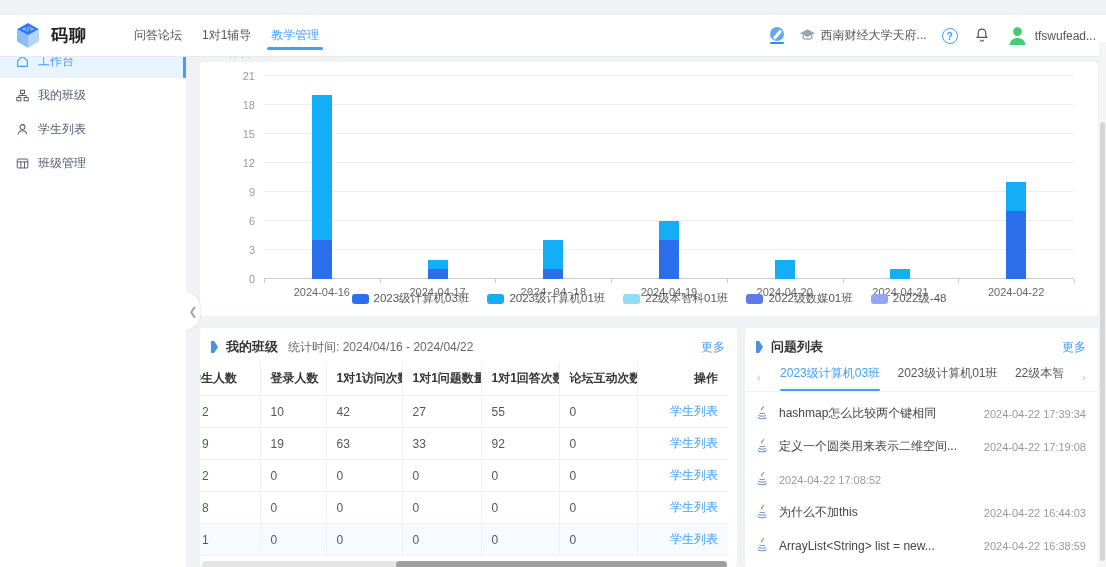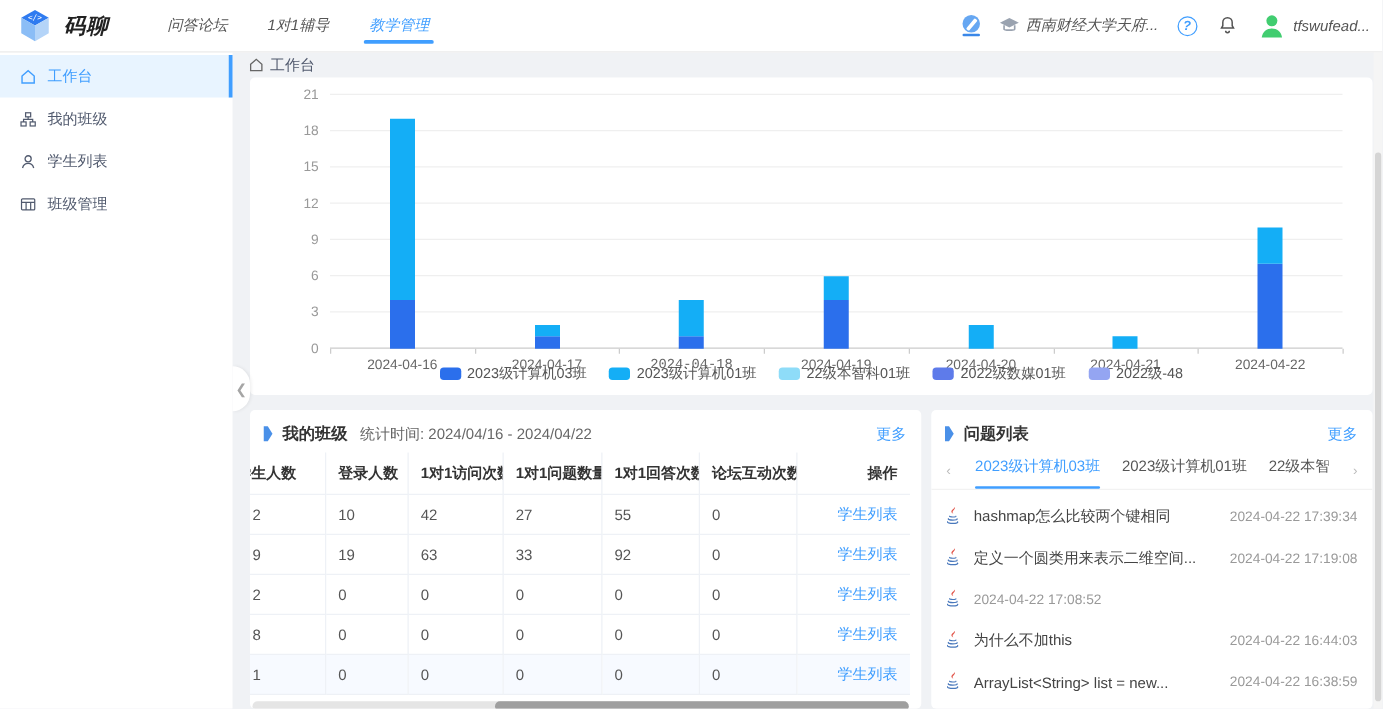--- a/index.html
+++ b/index.html
@@ -1,25 +1,25 @@
 <!DOCTYPE html>
 <html><head>
 <meta charset="utf-8">
 <style>
   * { margin:0; padding:0; box-sizing:border-box; }
   html,body { width:1106px; height:567px; }
   body { font-family:"Liberation Sans","DejaVu Sans",sans-serif; font-size:12px; color:#333;
          background:#f0f2f5; overflow:hidden; position:relative; }
 
   
-  .topbar { position:absolute; top:0; left:0; right:0; height:42px; background:#fff;
-            display:flex; border-bottom:1px solid #ebebeb; z-index:6;font-style:italic; }
+  .topbar { position:absolute; top:15px; left:0; right:0; height:42px; background:#fff;
+            display:flex; border-bottom:1px solid #ebebeb; z-index:6; }
   .logo-wrap { display:flex; align-items:center; gap:9px; padding-left:14px; width:118px; }
   .brand { font-size:17px; font-weight:bold; color:#222; letter-spacing:1px; white-space:nowrap; }
-  .nav { display:flex; gap:32px; margin-left:16px; height:100%; align-items:stretch; }
+  .nav { display:flex; gap:20px; margin-left:16px; height:100%; align-items:stretch; }
   .nav-item { position:relative; color:#555; cursor:pointer; display:flex; align-items:center; white-space:nowrap; }
   .nav-item.active { color:#409eff; }
   .nav-item.active::after { content:''; position:absolute; left:-4px; right:-4px; bottom:6px;
                             height:3px; border-radius:2px; background:#409eff; }
   .top-right { margin-left:auto; display:flex; align-items:center; gap:15px; padding-right:10px; }
   .school-wrap { display:flex; align-items:center; gap:5px; color:#555; }
   .pen-badge-wrap { display:flex; flex-direction:column; align-items:center; gap:1px; cursor:pointer; }
   .pen-circle { width:14px; height:14px; border-radius:50%; background:#66a7f2; position:relative; overflow:hidden; }
   .pen-circle::after { content:''; position:absolute; left:6px; top:2px; width:2.5px; height:11px;
                        background:#fff; transform:rotate(40deg); border-radius:1px; }

